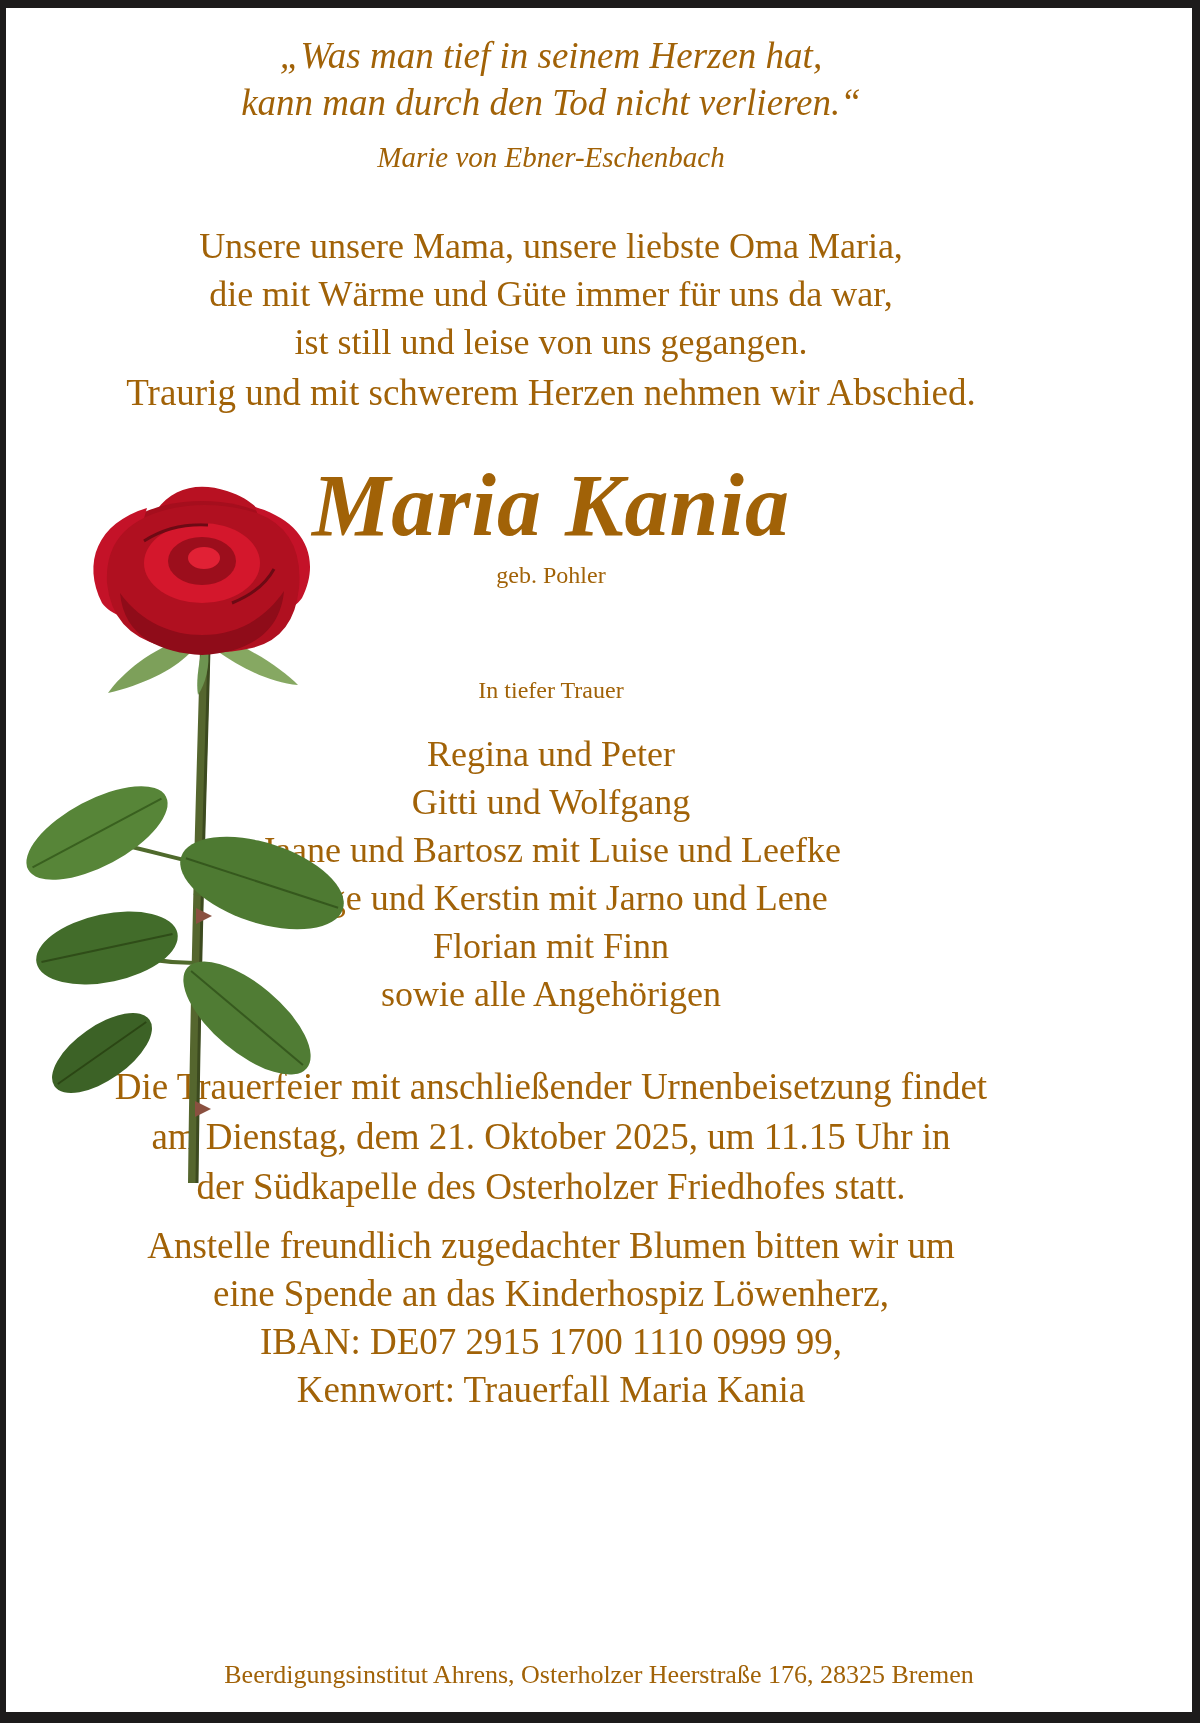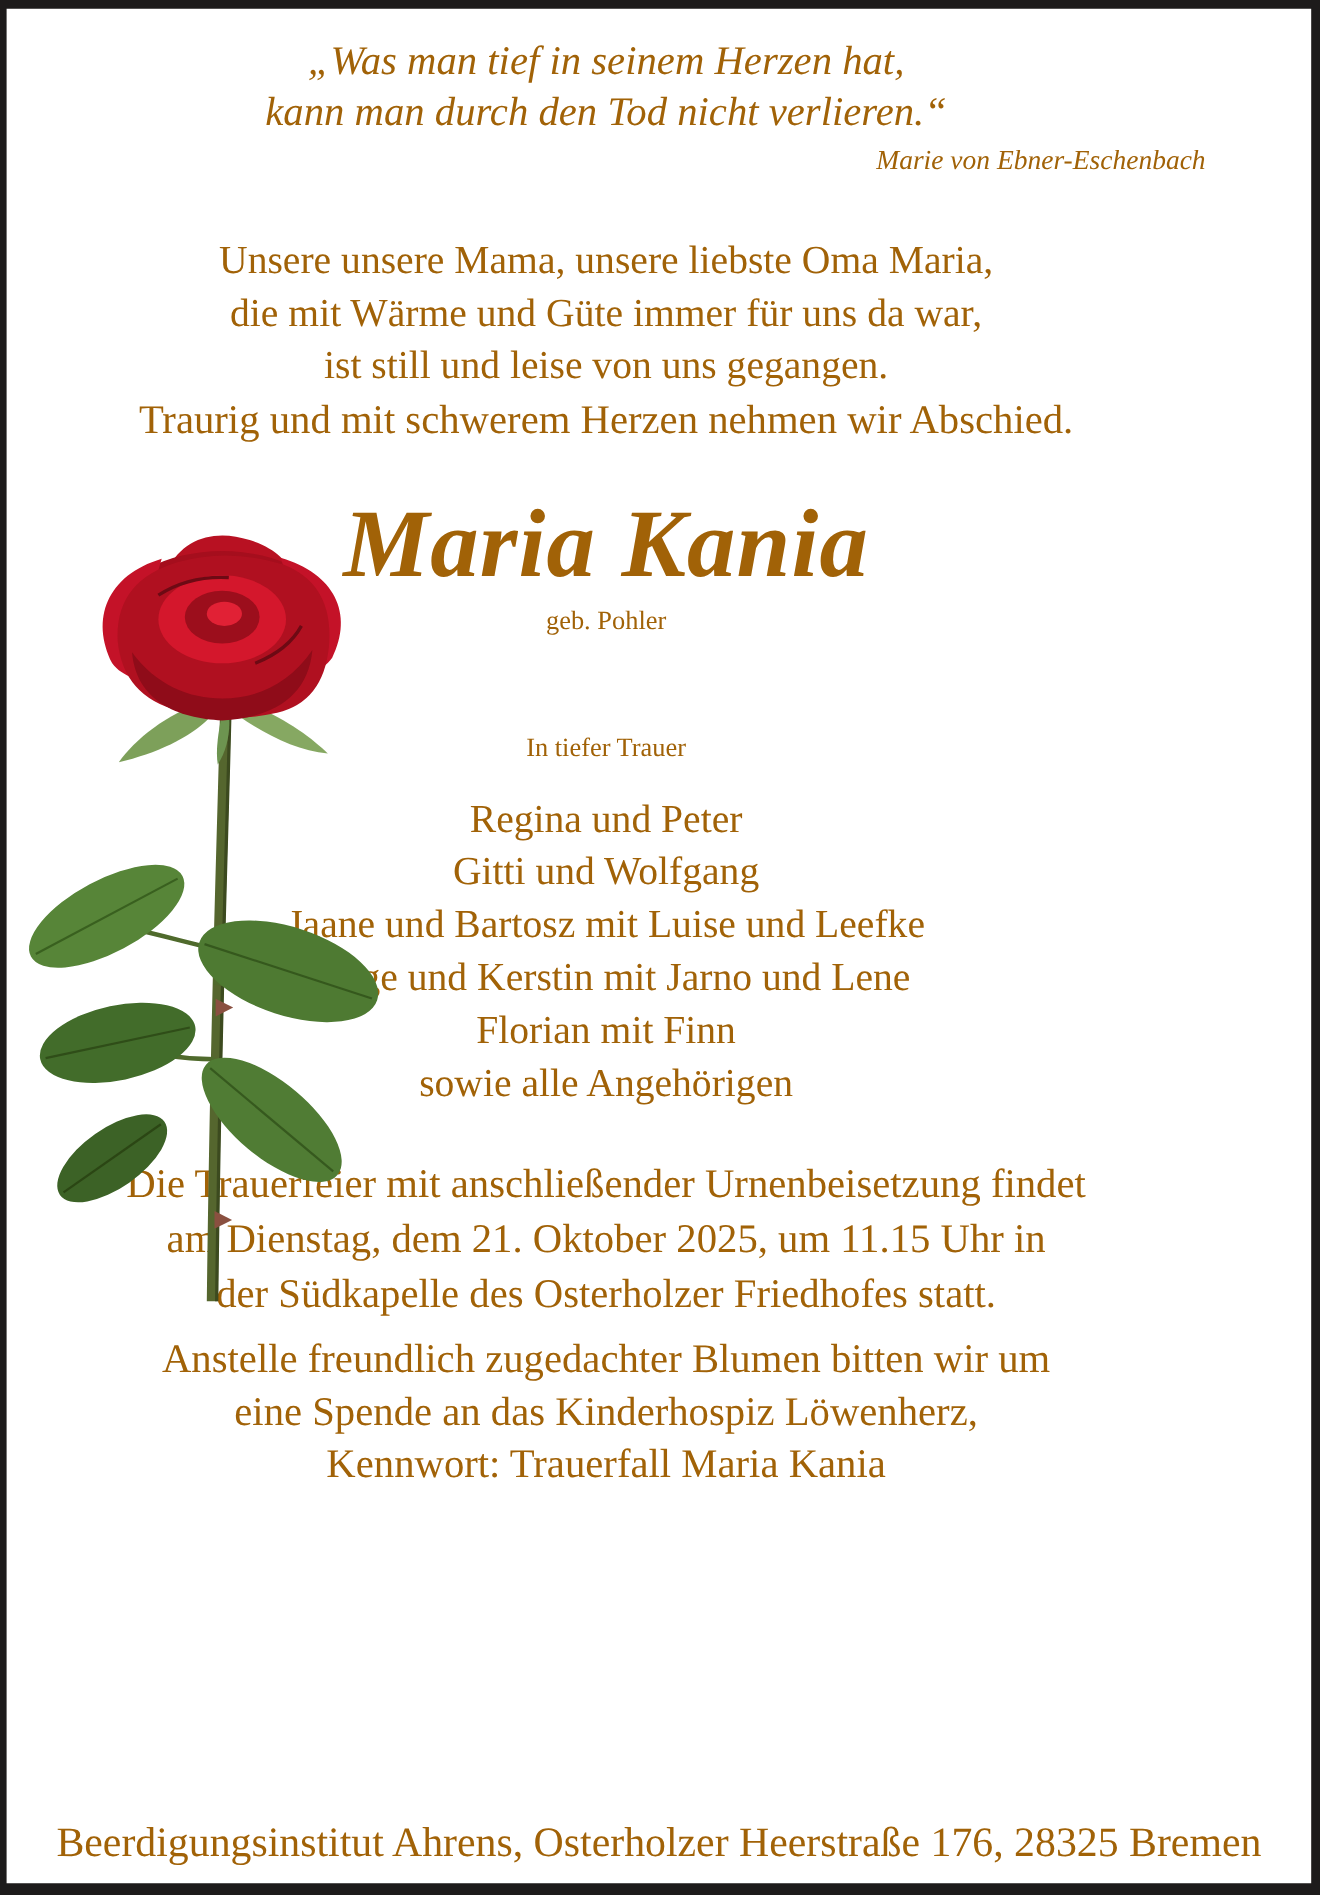--- a/index.html
+++ b/index.html
@@ -16,21 +16,21 @@
     overflow: hidden;
     font-family: "Liberation Serif", serif;
     color: #a16207;
   }
   .content {
     width: 1090px;
     text-align: center;
     padding-top: 24px;
   }
   .quote-block { font-style: italic; font-size: 37px; line-height: 47px; }
-  .attribution { font-style: italic; font-size: 25px; line-height: 38px; margin-top: 2px; text-align: right; }
+  .attribution { font-style: italic; font-size: 29px; line-height: 38px; margin-top: 12px; }
   .intro { font-size: 36px; line-height: 48px; margin-top: 46px; }
   .farewell { font-size: 37px; line-height: 50px; margin-top: 2px; }
   .deceased-name {
     font-size: 88px;
     font-weight: bold;
     font-style: italic;
     line-height: 96px;
     margin-top: 40px;
     letter-spacing: 1px;
   }
@@ -45,21 +45,21 @@
   }
   .trauer-heading { font-size: 24px; line-height: 44px; margin-top: 72px; }
   .mourners { font-size: 36px; line-height: 48px; margin-top: 18px; }
   .service { font-size: 37px; line-height: 50px; margin-top: 44px; }
   .donation { font-size: 37px; line-height: 48px; margin-top: 10px; }
   .funeral-home {
     position: absolute;
     left: 0; right: 0;
     bottom: 16px;
     text-align: center;
-    font-size: 38px;
+    font-size: 26px;
     line-height: 42px;
   }
   .rose {
     position: absolute;
     left: 6px;
     top: 435px;
     width: 350px;
     height: 745px;
     pointer-events: none;
   }
@@ -155,20 +155,21 @@
 
     <div class="service">
       <div>Die Trauerfeier mit anschließender Urnenbeisetzung findet</div>
       <div>am Dienstag, dem 21. Oktober 2025, um 11.15 Uhr in</div>
       <div>der Südkapelle des Osterholzer Friedhofes statt.</div>
     </div>
 
     <div class="donation">
       <div>Anstelle freundlich zugedachter Blumen bitten wir um</div>
       <div>eine Spende an das Kinderhospiz Löwenherz,</div>
+      <div>IBAN: DE07 2915 1700 1110 0999 99,</div>
       <div>Kennwort: Trauerfall Maria Kania</div>
     </div>
 
   </div>
 
   <div class="funeral-home">Beerdigungsinstitut Ahrens, Osterholzer Heerstraße 176, 28325 Bremen</div>
 
 </div>
 
 </body></html>

